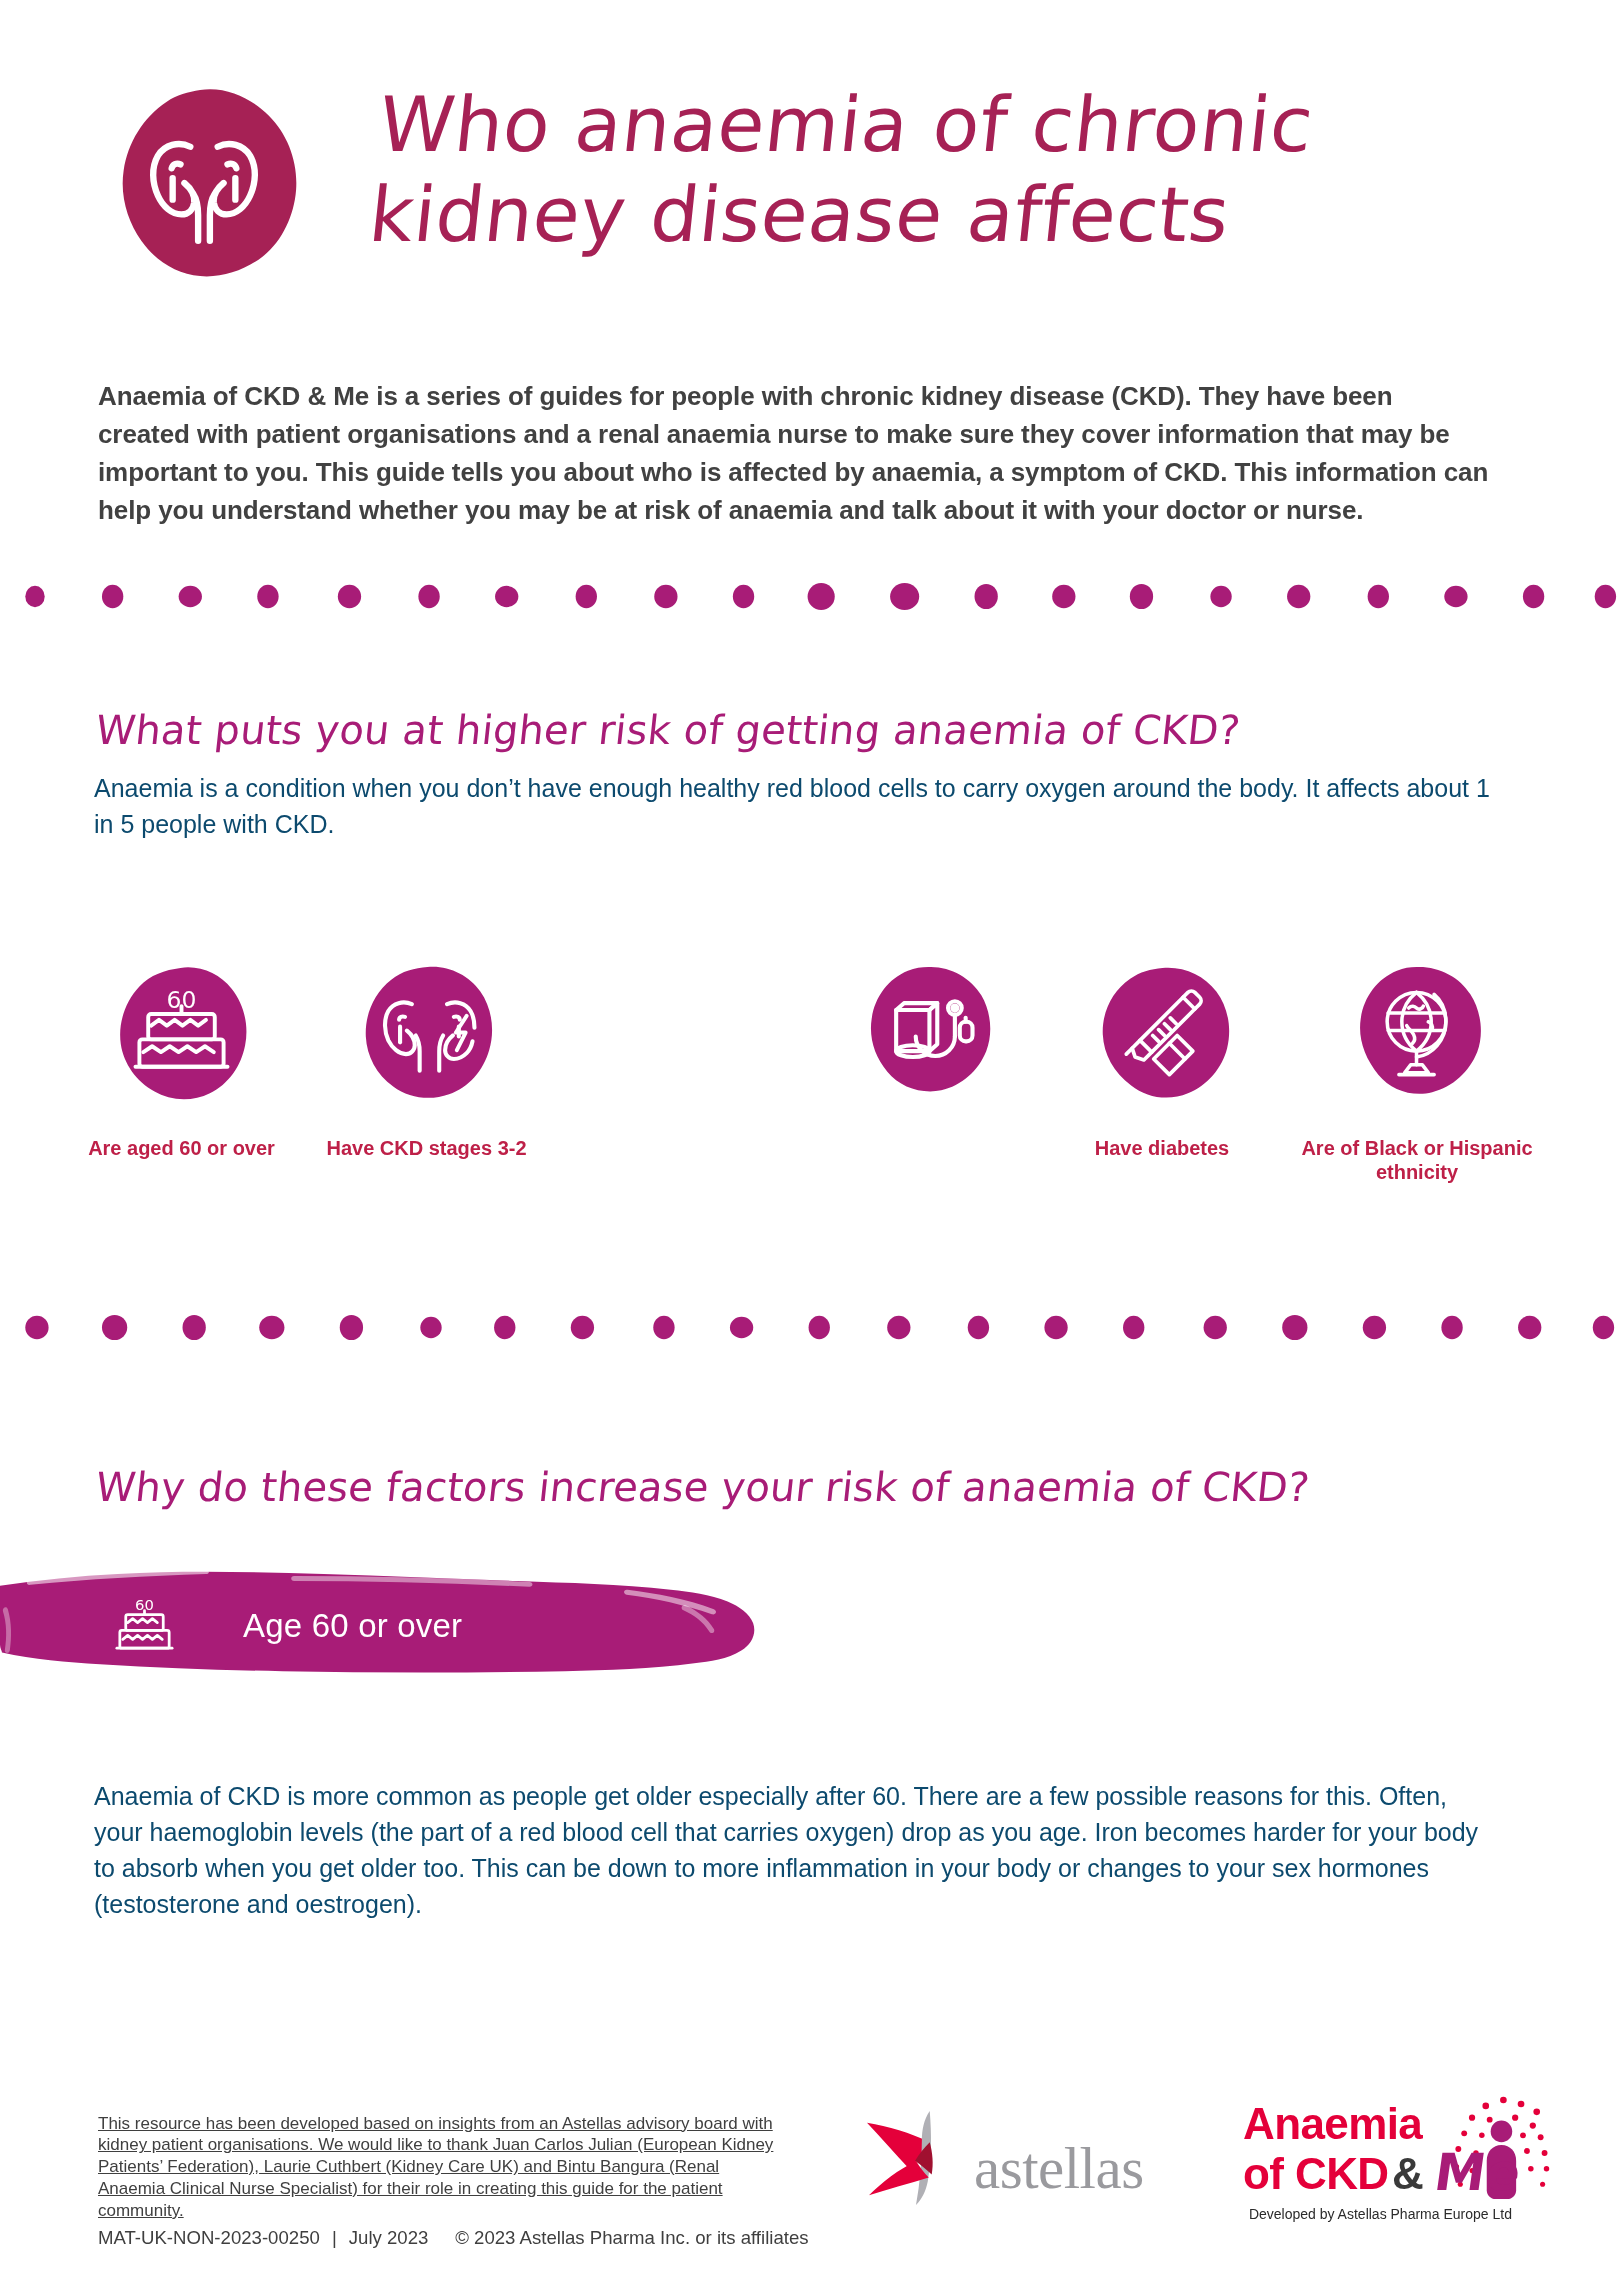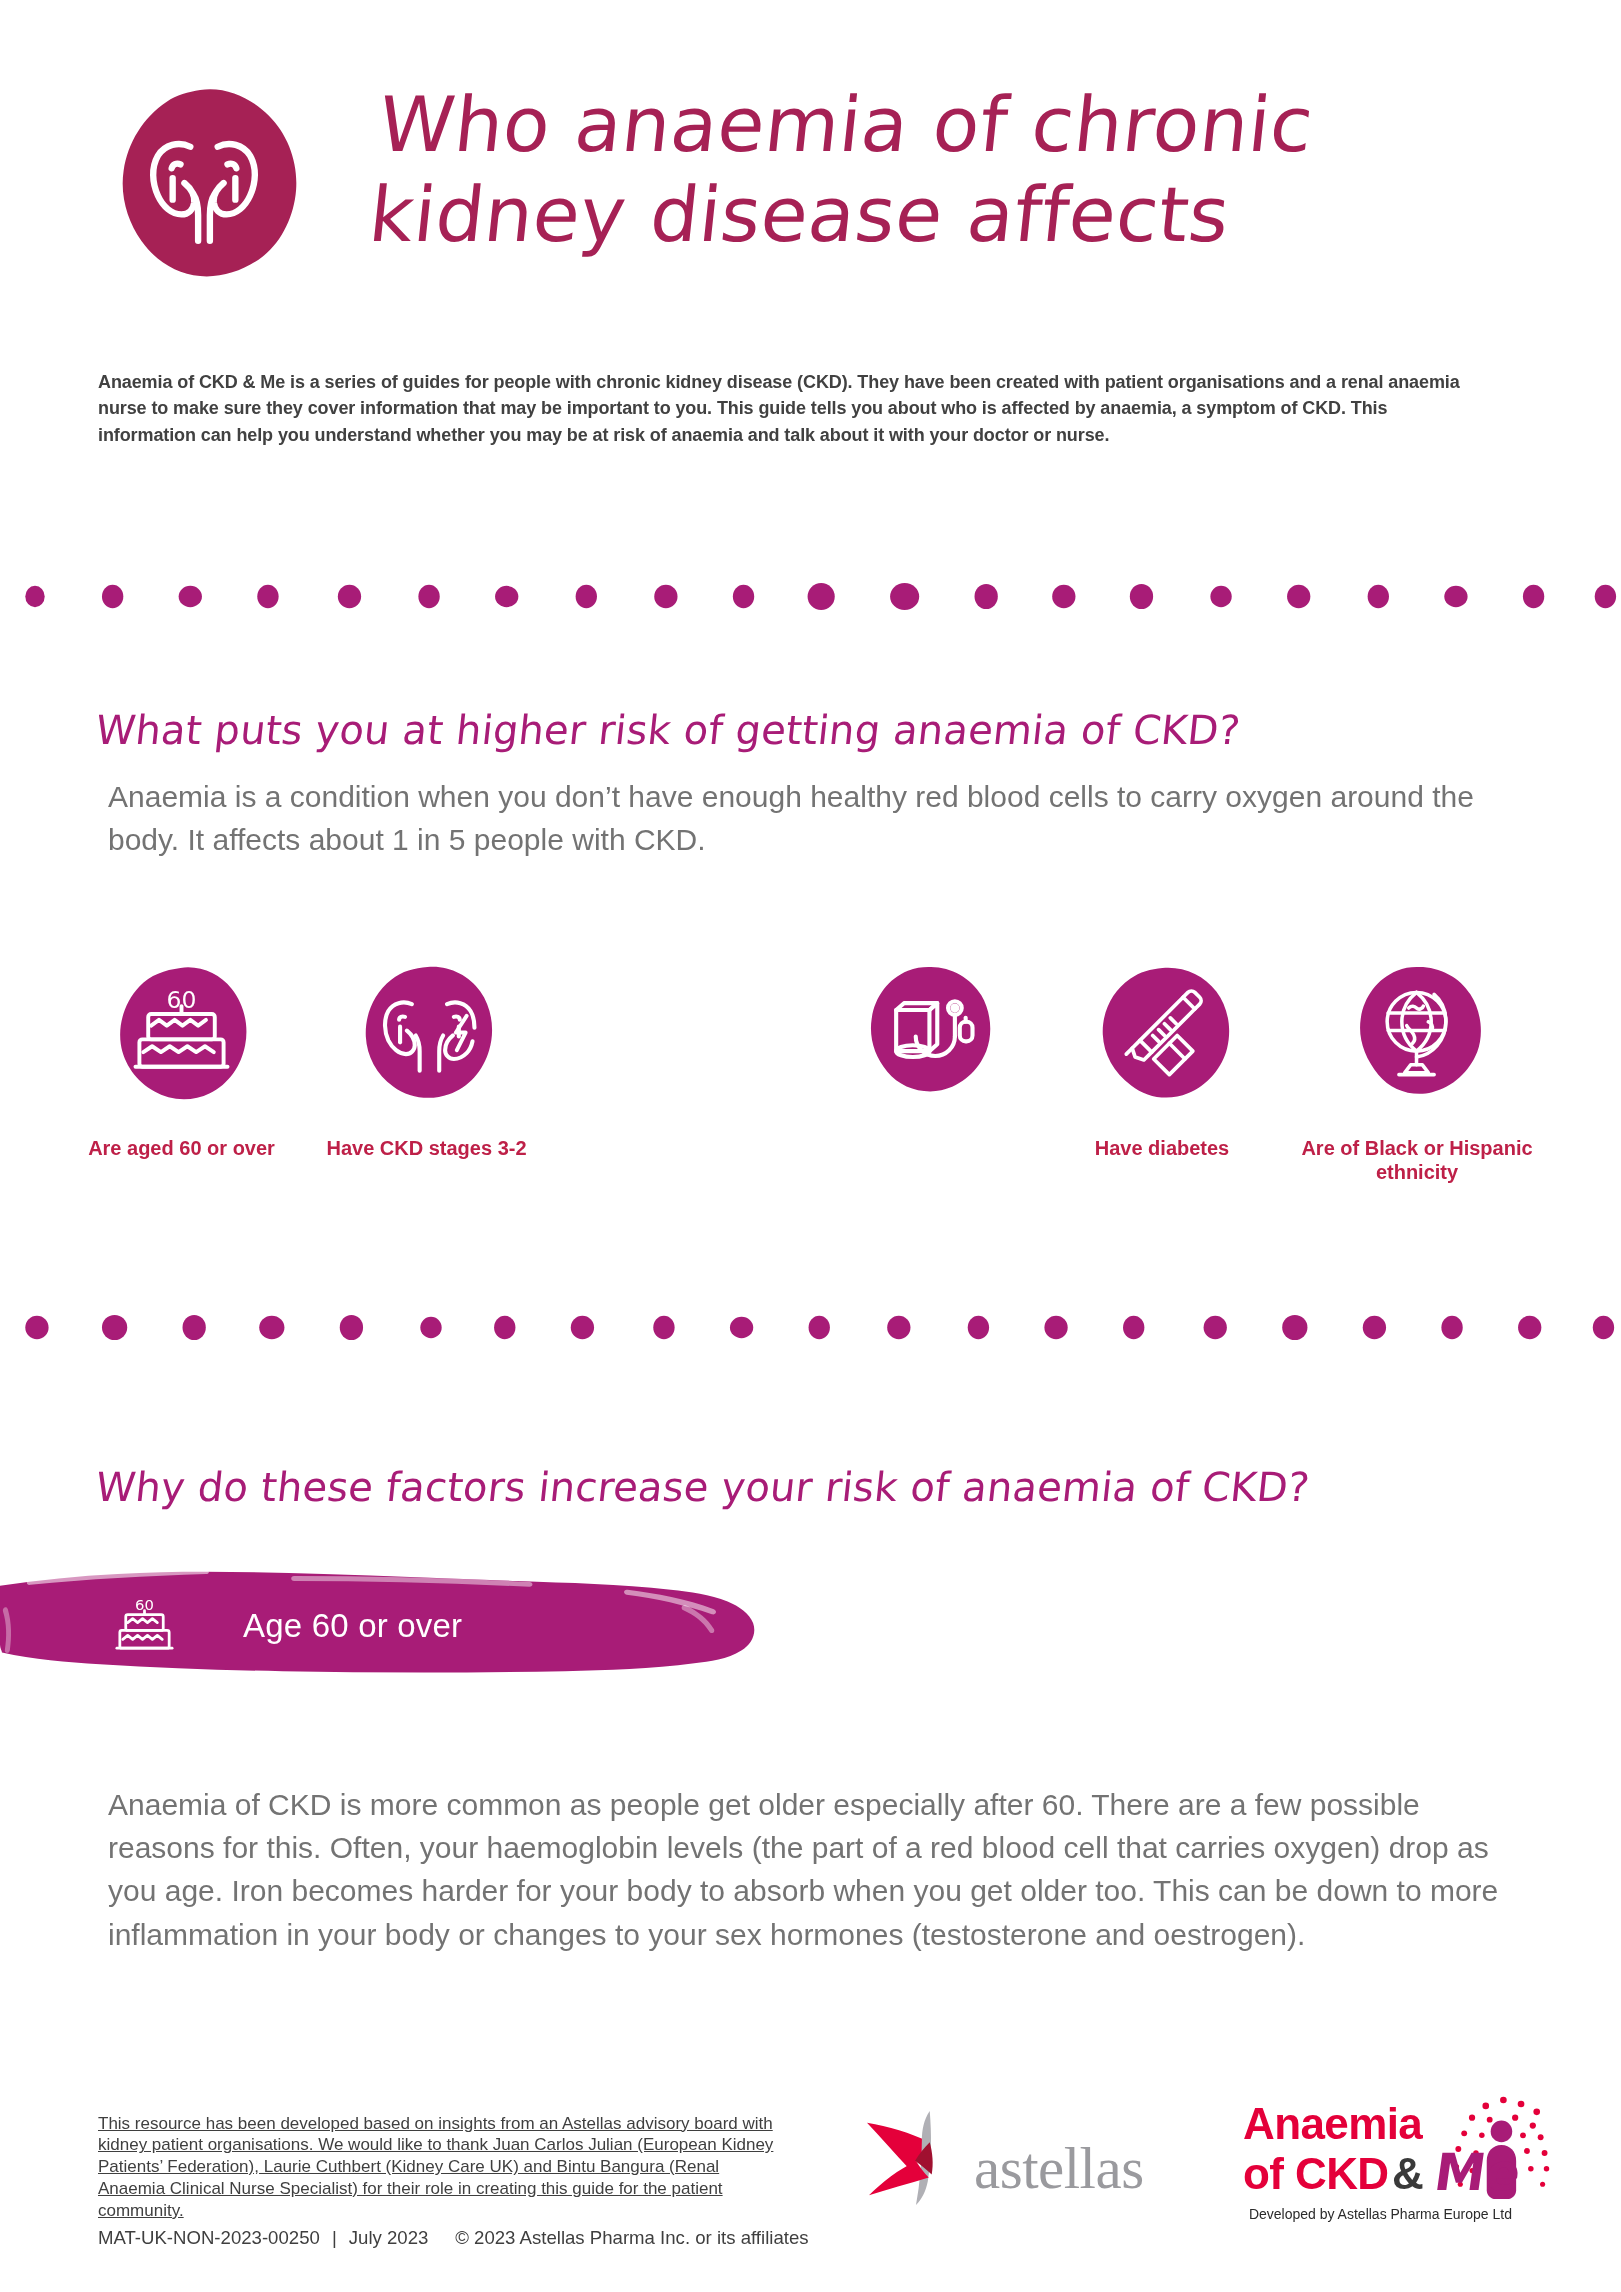--- a/index.html
+++ b/index.html
@@ -13,36 +13,36 @@
   .kidney-blob{position:absolute;left:106px;top:37px;width:196px;height:192px;}
   .title{position:absolute;left:384px;top:29px;width:1098px;
          font-family:"DejaVu Sans",sans-serif;
          font-size:76px;line-height:1.18;font-weight:400;
          color:#A62155;letter-spacing:0.5px;
          transform:skewX(-6deg);transform-origin:left top;}
 
   
   .intro{position:absolute;left:98px;top:351px;width:1392px;
          font-family:"Liberation Sans",sans-serif;
-         font-size:18px;line-height:1.465;font-weight:bold;
+         font-size:26px;line-height:1.465;font-weight:bold;
          color:#414141;letter-spacing:-0.1px;}
 
   
   .dots{position:absolute;left:0;width:1621px;height:33px;}
   .dots svg{display:block;}
 
   
   .sec-head{position:absolute;left:96px;
             font-family:"DejaVu Sans",sans-serif;
             font-size:40px;font-weight:400;color:#A81C77;
             letter-spacing:0.2px;white-space:nowrap;
             transform:skewX(-6deg);transform-origin:left center;}
 
-  .body-p{position:absolute;left:108px;width:1402px;
-          font-size:30px;line-height:1.44;color:#737373;}
+  .body-p{position:absolute;left:94px;width:1402px;
+          font-size:25px;line-height:1.44;color:#0c4a6e;}
 
   
   .icon-row{position:absolute;left:59px;top:965px;width:1509px;height:284px;}
   .icon-cell{position:absolute;top:0;text-align:center;}
   .blob-wrap{width:100%;display:flex;justify-content:center;}
   .icon-label{margin-top:32px;font-size:20px;line-height:1.22;
               font-weight:bold;color:#BE2048;}
 
   
   .banner{position:absolute;left:0;top:1570px;width:757px;height:116px;}

